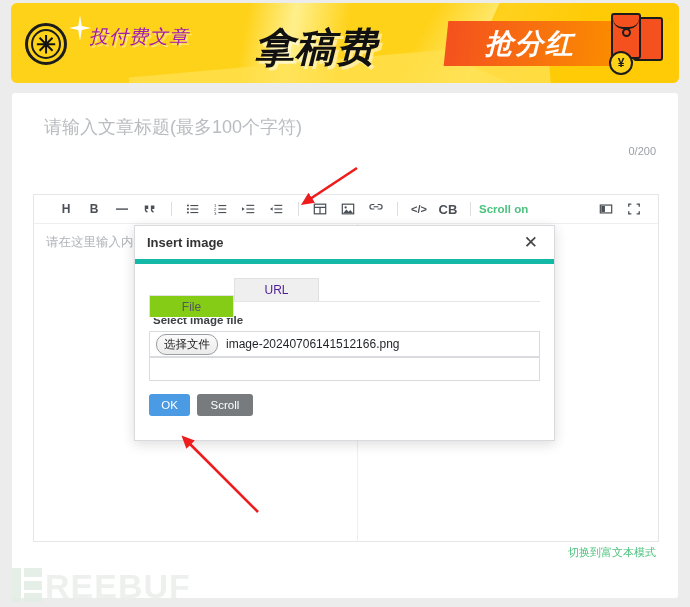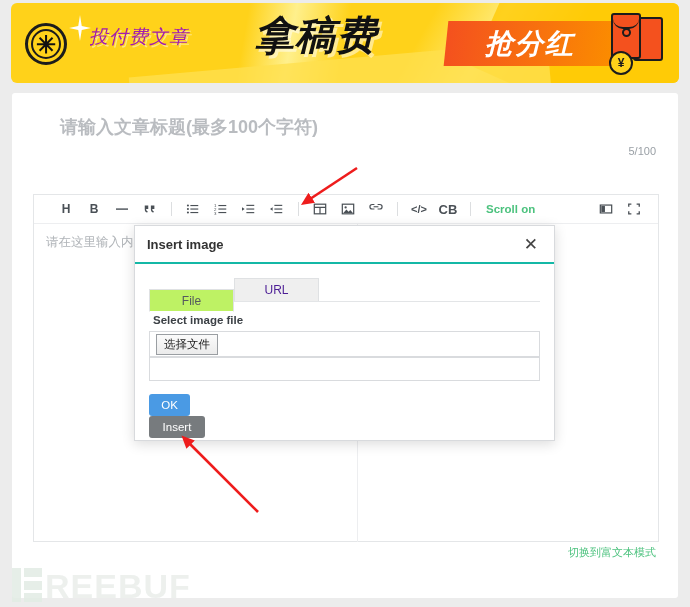--- a/index.html
+++ b/index.html
@@ -71,21 +71,21 @@
   }
   .banner-t1 {
     position: absolute; left: 78px; top: 21px;
     font-size: 19px; font-weight: normal; color: #a21caf;
     font-family: "Liberation Sans", sans-serif;
     letter-spacing: 1px;
     font-style: italic;
     text-shadow: 2px 2px 0 rgba(255,255,255,.45);
   }
   .banner-t2 {
-    position: absolute; left: 243px; top: 5px;
+    position: absolute; left: 243px; top: 17px;
     font-size: 40px; font-weight: bold; color: #111;
     letter-spacing: 1px;
     font-style: italic;
     text-shadow: 3px 3px 0 rgba(255,255,255,.5);
   }
   .badge-red {
     position: absolute; left: 435px; top: 18px;
     width: 168px; height: 45px;
     background: linear-gradient(90deg, #f4511e 0%, #fb8c00 100%);
     display: flex; align-items: center; justify-content: center;
@@ -127,21 +127,21 @@
   .card {
     position: absolute;
     left: 12px; top: 93px;
     width: 666px; height: 505px;
     background: #fff;
     border-radius: 3px;
   }
 
   .title-placeholder {
     position: absolute; left: 32px; top: 22px;
-    font-size: 18px; font-weight: bold; color: #b9bcc0; margin-left: 16px;
+    font-size: 18px; font-weight: normal; color: #b9bcc0;
   }
   .counter {
     position: absolute; right: 22px; top: 52px;
     font-size: 11px; color: #9aa0a6;
   }
 
   
   .editor {
     position: absolute;
     left: 21px; top: 101px;
@@ -165,21 +165,21 @@
     margin: 0 3px;
     cursor: pointer;
   }
   .tb-btn.bold-label { font-weight: bold; font-size: 12px; }
   .tb-btn.h-label { font-size: 12px; font-weight: bold; }
   .tb-sep {
     width: 1px; height: 14px; background: #dcdee0; margin: 0 7px;
   }
   .tb-scroll {
     color: #4cc27e; font-size: 11.5px; font-weight: bold;
-    margin-left: 8px; cursor: pointer; white-space: nowrap;
+    margin-left: 1px; cursor: pointer; white-space: nowrap;
   }
   .tb-right { margin-left: auto; display: flex; align-items: center; }
 
   .panes {
     display: flex;
     height: 318px;
   }
   .pane-edit {
     width: 324px;
     border-right: 1px solid #edeef0;
@@ -195,21 +195,21 @@
     position: absolute;
     left: 134px; top: 225px;
     width: 421px; height: 216px;
     background: #fff;
     border: 1px solid #d8dadd;
     box-shadow: 0 3px 12px rgba(0,0,0,.14);
     z-index: 40;
   }
   .modal-head {
     height: 38px;
-    border-bottom: 2px solid #14b8a6;
+    border-bottom: 5px solid #14b8a6;
     display: flex; align-items: center;
     padding: 0 12px;
   }
   .modal-title { font-size: 13px; font-weight: bold; color: #333; }
   .modal-x {
     margin-left: auto;
     font-size: 17px; color: #444; line-height: 1;
     cursor: pointer; padding: 2px 4px;
   }
   .modal-body { padding: 14px 14px 0 14px; }
@@ -217,59 +217,58 @@
   .tab {
     width: 85px; height: 23px;
     display: flex; align-items: center; justify-content: center;
     font-size: 12px; color: #4c1d95;
     border: 1px solid #dfe1e3;
     border-bottom: none;
     background: #efefef;
     cursor: pointer;
   }
   .tab.active {
-    background: #bef264;
+    background: #84cc16;
     color: #55595e;
-    position: relative; top: 11px;
+    position: relative; top: 17px;
     border-bottom: 1px solid #fff;
   }
   .field-label {
     font-size: 11.5px; font-weight: bold; color: #3c4146;
     margin: 12px 0 5px 4px;
   }
   .file-row {
     height: 26px;
     border: 1px solid #d9dbde;
     display: flex; align-items: center;
     padding: 0 6px;
   }
   .file-btn {
     border: 1px solid #9a9ea2;
     background: linear-gradient(#fbfbfb, #ebebeb);
     font-size: 11.5px;
     color: #222;
     padding: 2px 7px;
-    border-radius: 0;
+    border-radius: 10px;
     cursor: pointer;
     white-space: nowrap;
   }
   .file-name {
     font-size: 12px; color: #1f2326; margin-left: 8px;
     white-space: nowrap; overflow: hidden;
   }
   .desc-input {
     height: 24px;
     border: 1px solid #d9dbde;
     background: #fff;
     width: 100%;
   }
   .modal-actions {
-    display: flex; gap: 0;
+    display: flex; gap: 7px;
     padding: 13px 14px 0 14px;
-    flex-direction: column;
   }
   .btn {
     font-size: 11.5px;
     color: #fff;
     padding: 5px 0;
     width: 41px;
     text-align: center;
     border: none;
     border-radius: 3px;
     cursor: pointer;
@@ -326,21 +325,21 @@
       <div class="env-flap"></div>
       <div class="env-dot"></div>
     </div>
     <div class="env-coin">¥</div>
   </div>
 </div>
 
 <div class="card">
 
   <div class="title-placeholder">请输入文章标题(最多100个字符)</div>
-  <div class="counter">5/100</div>
+  <div class="counter">0/200</div>
 
   <div class="editor">
 
     <div class="toolbar">
       <div class="tb-group">
         <div class="tb-btn h-label">H</div>
         <div class="tb-btn bold-label">B</div>
         <div class="tb-btn">
           <svg width="14" height="14" viewBox="0 0 14 14">
               <rect x="1" y="6.4" width="12" height="1.4" fill="#4a5056"></rect>
@@ -464,27 +463,28 @@
   </div>
   <div class="modal-body">
     <div class="tabs">
       <div class="tab active">File</div>
       <div class="tab">URL</div>
     </div>
 
     <div class="field-label">Select image file</div>
     <div class="file-row">
       <div class="file-btn">选择文件</div>
+      <div class="file-name">image-20240706141512166.png</div>
     </div>
 
     <input class="desc-input" type="text" placeholder="" style="">
   </div>
   <div class="modal-actions">
     <button class="btn btn-ok">OK</button>
-    <button class="btn btn-cancel">Insert</button>
+    <button class="btn btn-cancel">Scroll</button>
   </div>
 </div>
 
 <svg class="arrow-svg" width="690" height="607">
   <defs>
     <marker id="ah" markerWidth="5" markerHeight="5" refX="3.6" refY="2.3" orient="auto">
       <path d="M0,0 L5,2.3 L0,4.6 z" fill="#ee1c1c"></path>
     </marker>
   </defs>
   <line x1="357" y1="168" x2="304" y2="203" stroke="#ee1c1c" stroke-width="2.6" marker-end="url(#ah)"></line>

